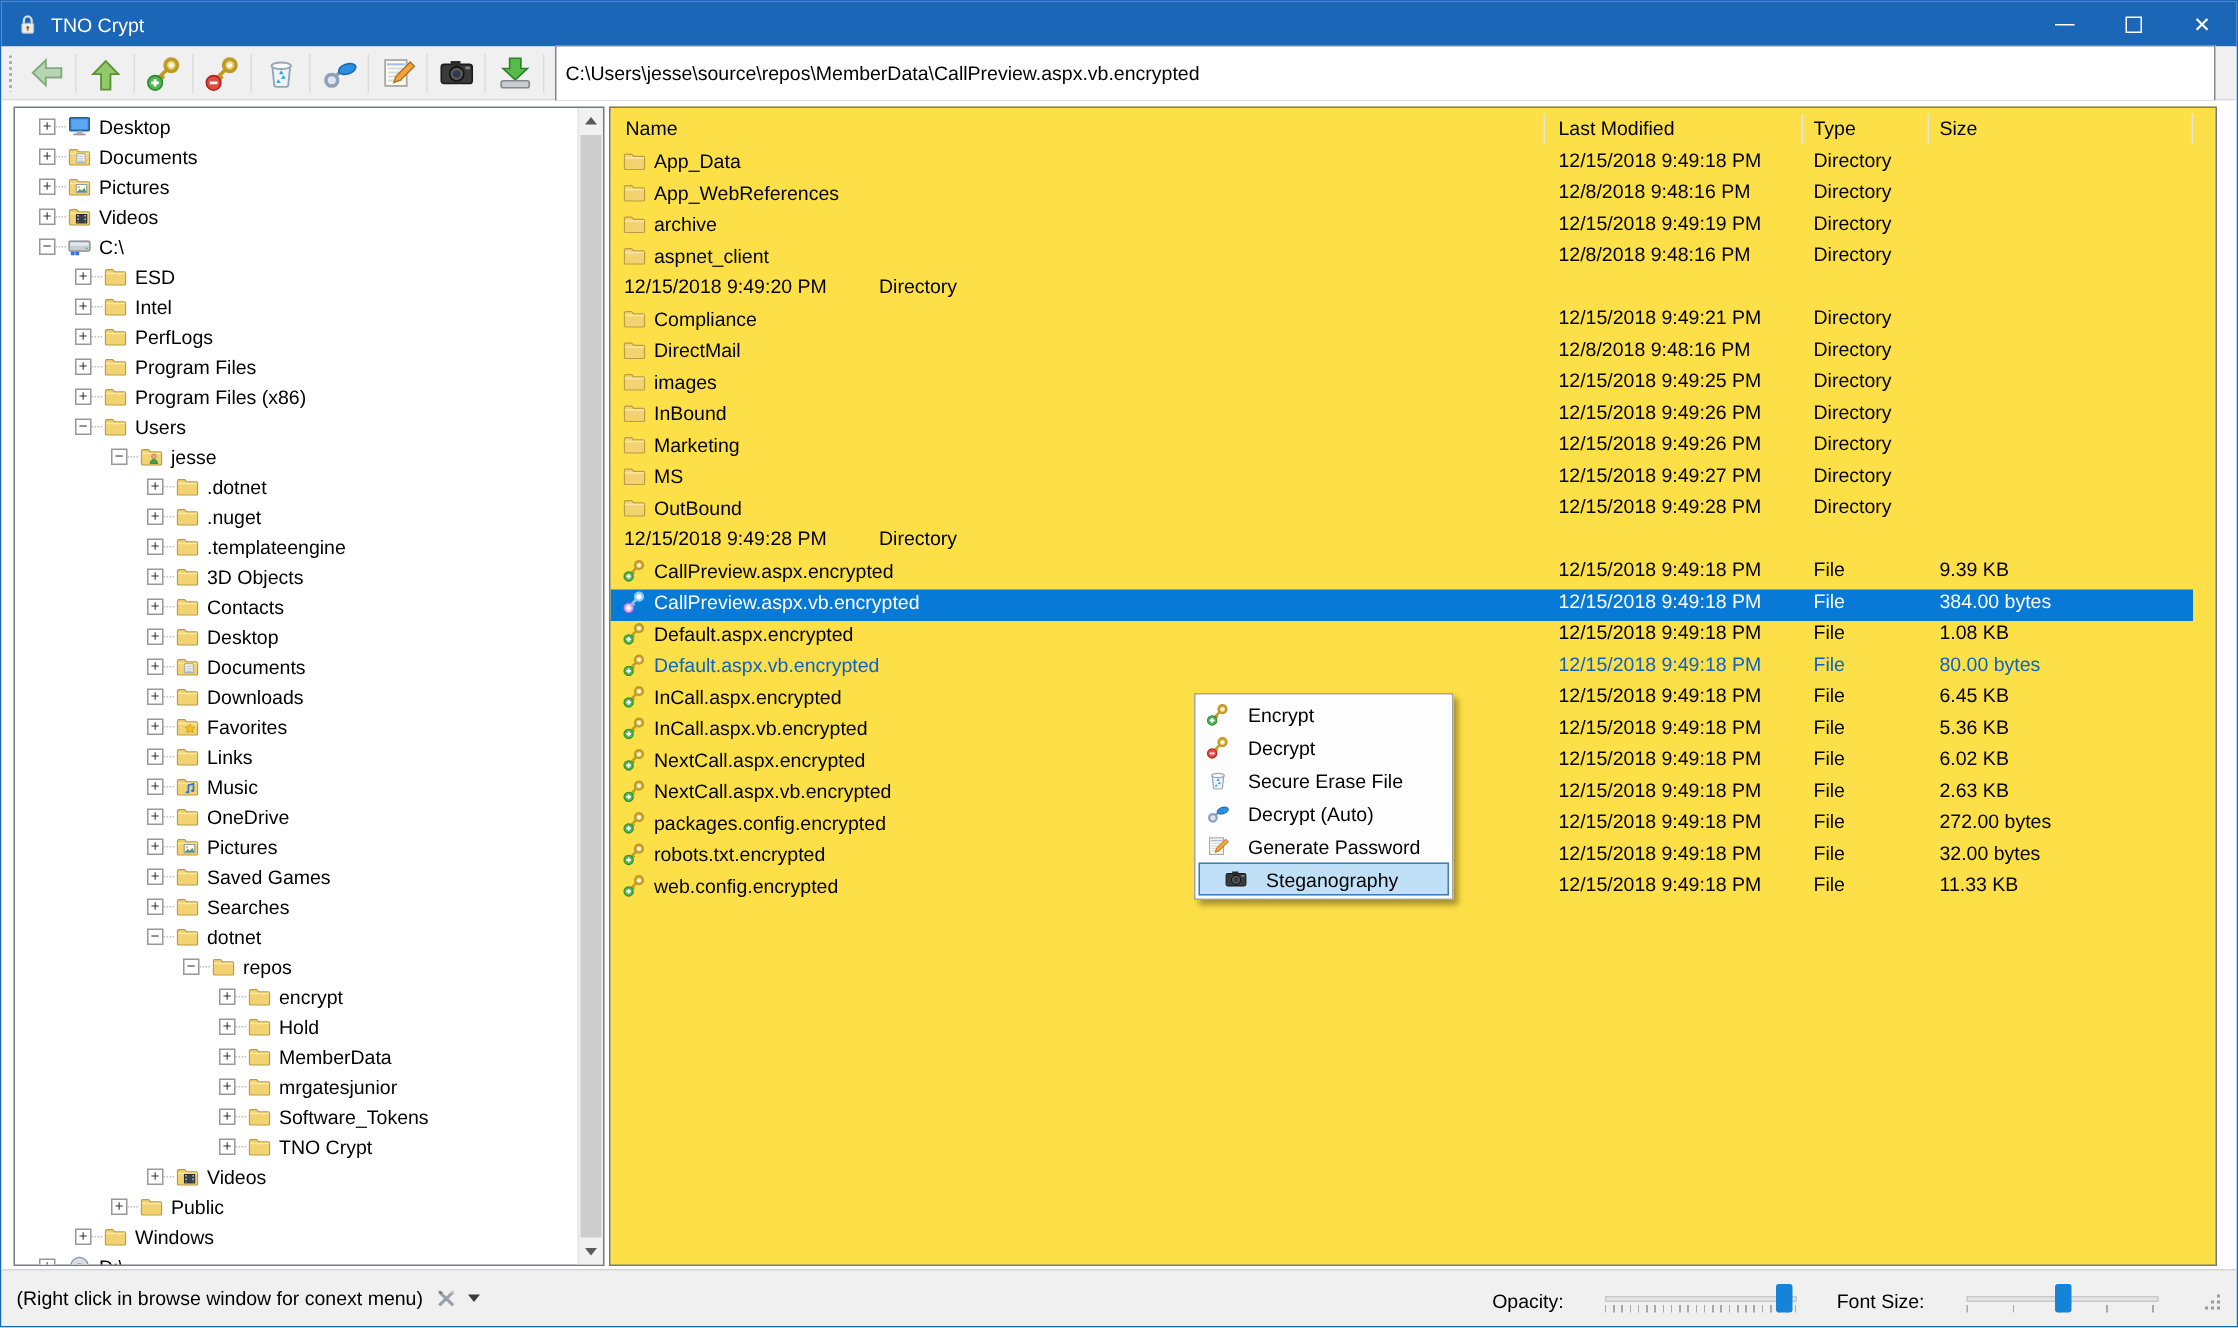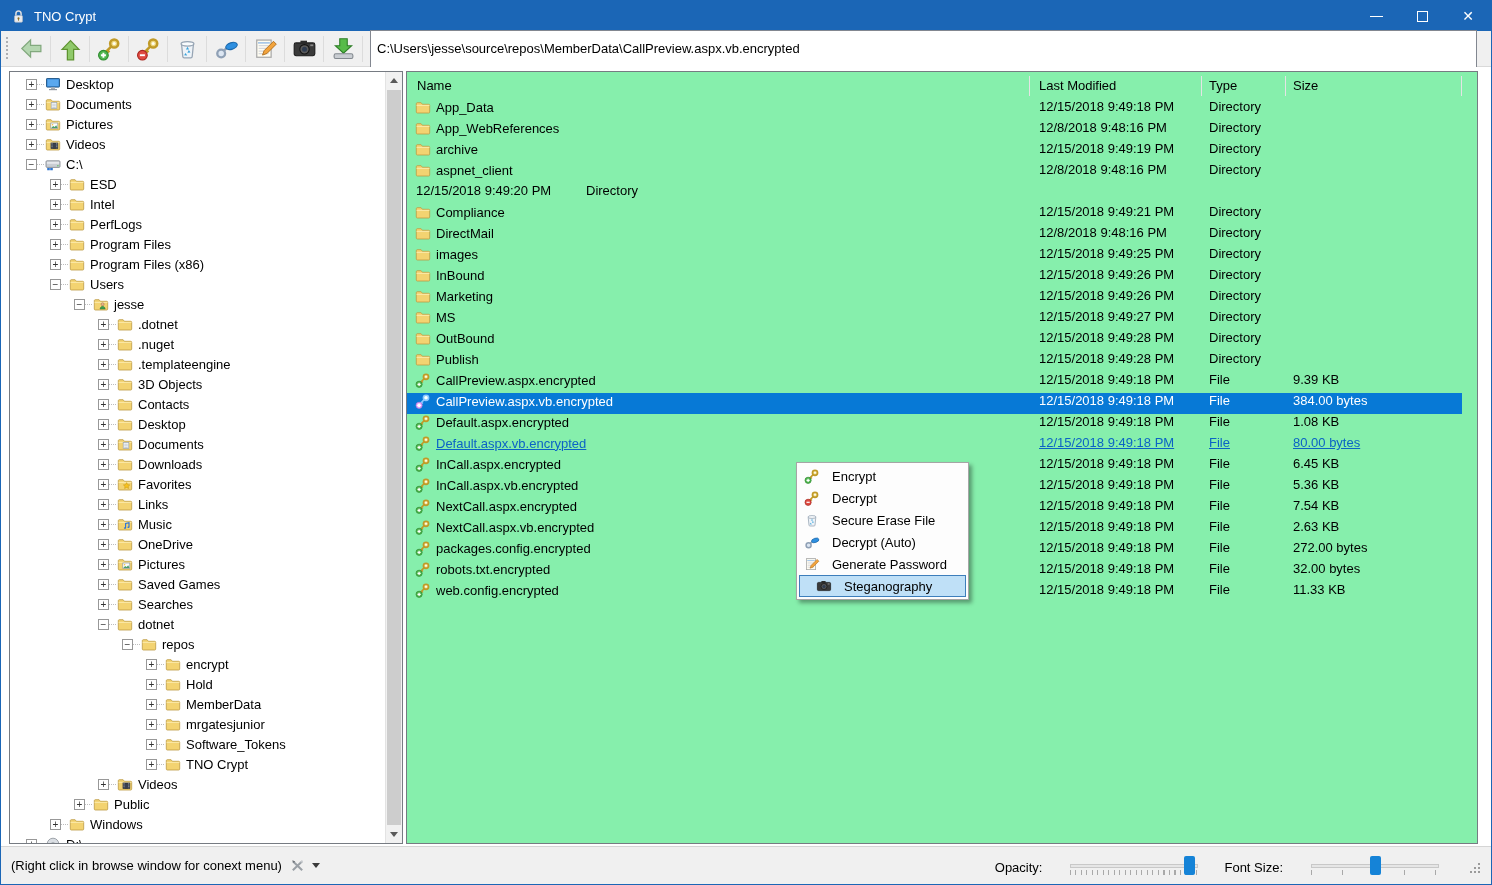--- a/index.html
+++ b/index.html
@@ -50,35 +50,35 @@
             justify-content:center; }
   .sb-up { top:0; } .sb-down { bottom:0; }
   .tri-up { width:0; height:0; border-left:4px solid transparent; border-right:4px solid transparent;
             border-bottom:5px solid #5A5A5A; }
   .tri-down { width:0; height:0; border-left:4px solid transparent; border-right:4px solid transparent;
             border-top:5px solid #5A5A5A; }
   .sb-thumb { position:absolute; left:1px; width:14px; top:18px; bottom:18px; background:#CDCDCD; }
 
   
   .list-panel { position:absolute; left:405px; top:4px; width:1072px; bottom:2px;
-                border:1px solid #767B82; background:#86efac; overflow:hidden; }
+                border:1px solid #767B82; background:#fde047; overflow:hidden; }
   .lp-header { height:27px; display:flex; align-items:center; }
   .hcell { height:20px; line-height:20px; padding-left:10px; border-right:1px solid #E4E4E4; }
   .h-name { width:623px; } .h-mod { width:172px; padding-left:9px; }
   .h-type { width:84px; padding-left:7px; } .h-size { width:176px; padding-left:7px; }
 
   .list-row { height:21px; width:1055px; display:flex; align-items:flex-start; }
   .cell { display:flex; align-items:center; overflow:hidden; white-space:nowrap; }
   .c-name { width:623px; padding-left:8px; } .c-name .txt { margin-left:5px; }
   .c-mod { width:172px; padding-left:9px; }
   .c-type { width:84px; padding-left:7px; }
   .c-size { width:176px; padding-left:7px; }
   .list-row.selected { background:#0779D6; color:#fff; }
   .list-row.selected .icon svg { filter:grayscale(.35) brightness(1.25) hue-rotate(165deg); }
-  .list-row.link .txt { color:#0B63C5; text-decoration:underline; }
+  .list-row.link .txt { color:#0B63C5; }
 
   
   .context-menu { position:absolute; left:795px; top:395px; width:173px; background:#FDFDFD;
                   border:1px solid #A5A5A5; padding:2px; box-shadow:3px 3px 4px rgba(0,0,0,.35);
                   z-index:10; }
   .menu-item { height:22px; display:flex; align-items:center; padding:0 6px 0 4px;
                border:1px solid transparent; }
   .menu-item .menu-label { margin-left:12px; }
   .menu-item.selected { background:#BFE0F7; border-color:#3D7EBB;padding-left:16px; }
 
@@ -903,29 +903,20 @@
               <span class="txt">12/15/2018 9:49:28 PM</span>
             </div>
             <div class="cell c-type">
               <span class="txt">Directory</span>
             </div>
             <div class="cell c-size">
               <span class="txt"></span>
             </div>
           </div>
           <div class="list-row">
-            <div class="cell c-name">
-              <span class="icon i16">
-                <svg viewBox="0 0 16 16">
-                  <path d="M1.3 4.6c0-.5.4-.9.9-.9h3.9l1.3 1.6h6.4c.5 0 .9.4.9.9v6.9c0 .5-.4.9-.9.9H2.2c-.5 0-.9-.4-.9-.9z" fill="#F3D371" stroke="#BD9B43" stroke-width=".8"></path>
-                  <path d="M1.6 6.4h12.8" stroke="#FBE9A9"></path>
-                </svg>
-              </span>
-              <span class="txt">Publish</span>
-            </div>
             <div class="cell c-mod">
               <span class="txt">12/15/2018 9:49:28 PM</span>
             </div>
             <div class="cell c-type">
               <span class="txt">Directory</span>
             </div>
             <div class="cell c-size">
               <span class="txt"></span>
             </div>
           </div>
@@ -1094,21 +1085,21 @@
               </span>
               <span class="txt">NextCall.aspx.encrypted</span>
             </div>
             <div class="cell c-mod">
               <span class="txt">12/15/2018 9:49:18 PM</span>
             </div>
             <div class="cell c-type">
               <span class="txt">File</span>
             </div>
             <div class="cell c-size">
-              <span class="txt">7.54 KB</span>
+              <span class="txt">6.02 KB</span>
             </div>
           </div>
           <div class="list-row">
             <div class="cell c-name">
               <span class="icon i16">
                 <svg viewBox="0 0 16 16">
                   <g fill="none" stroke="#C09A28" stroke-width="1.6">
                     <circle cx="11" cy="4.8" r="2.6" fill="#EDD77E"></circle>
                     <path d="M9.2 6.6L3.6 12.2M4.8 11l1.6 1.6M6.6 9.2l1.3 1.3"></path>
                   </g>

